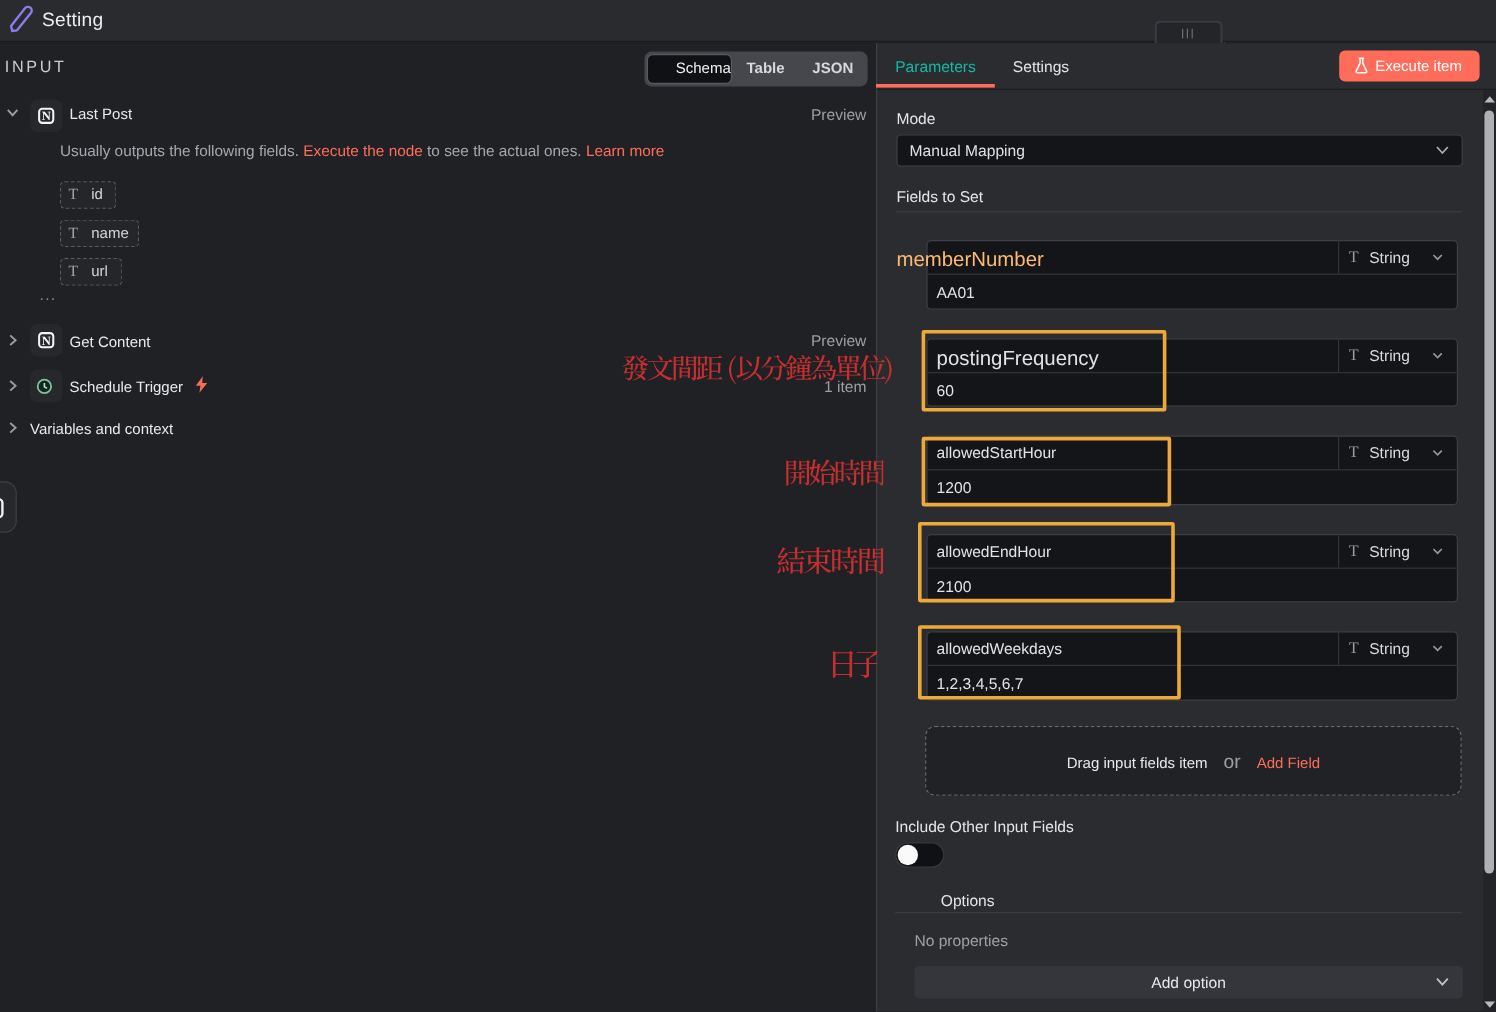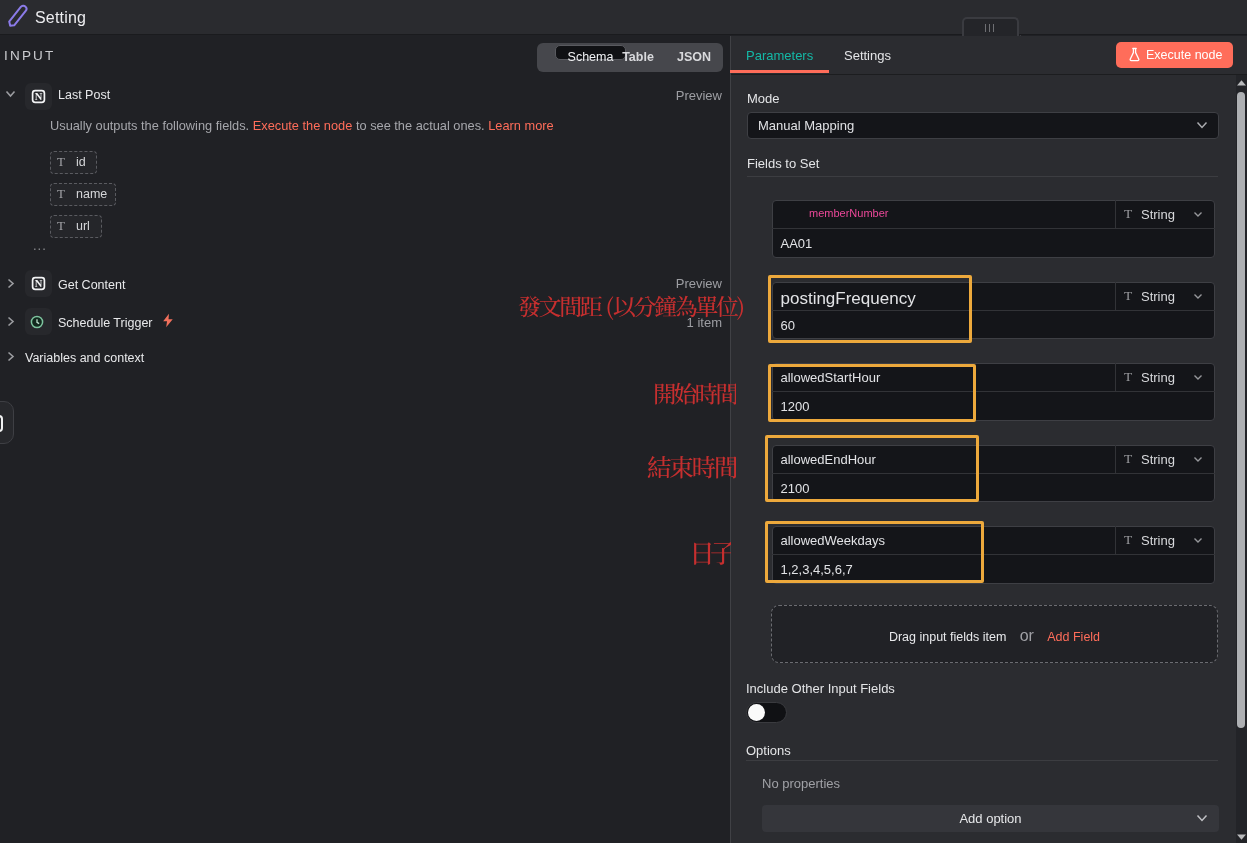--- a/index.html
+++ b/index.html
@@ -18,21 +18,21 @@
 <div class="abs" style="left:962px;top:17px;width:57px;height:19px;background:#242529;border:2px solid #3a3b40;border-bottom:none;border-radius:5px 5px 0 0"></div>
 <div class="abs" style="left:985px;top:24px;width:1.3px;height:8px;background:#6e6f73"></div>
 <div class="abs" style="left:989px;top:24px;width:1.3px;height:8px;background:#6e6f73"></div>
 <div class="abs" style="left:993px;top:24px;width:1.3px;height:8px;background:#6e6f73"></div>
 <div class="abs" style="left:1020px;top:35px;width:1px;height:13px;background:#3a3b3f"></div>
 
 <div class="abs" style="left:0;top:36px;width:730px;height:807px;background:#202125"></div>
 <div class="abs b" style="left:4px;top:48px;font-size:13.5px;color:#cbccd0;letter-spacing:2.2px">INPUT</div>
 
 <div class="abs" style="left:537px;top:43px;width:186px;height:29px;background:#46474c;border-radius:6px"></div>
-<div class="abs b" style="left:555px;top:45px;width:71px;height:15px;background:#101114;border-radius:5px;border:1px solid #595a5f;color:#f0f1f3;font-size:12.5px;text-align:center;line-height:23px">Schema</div>
+<div class="abs b" style="left:539px;top:45px;width:71px;height:25px;background:#101114;border-radius:5px;border:1px solid #595a5f;color:#f0f1f3;font-size:12.5px;text-align:right;line-height:23px">Schema</div>
 <div class="abs" style="left:610px;top:45px;width:56px;height:25px;color:#d8d9dc;font-size:12.5px;text-align:center;line-height:25px;font-weight:bold">Table</div>
 <div class="abs" style="left:666px;top:45px;width:56px;height:25px;color:#d8d9dc;font-size:12.5px;text-align:center;line-height:25px;font-weight:bold">JSON</div>
 
 <svg class="abs" style="left:5px;top:90px" width="11" height="8" viewBox="0 0 11 8">
     <path d="M1.5 1.5 L5.5 6 L9.5 1.5" fill="none" stroke="#9b9ca0" stroke-width="1.6"></path>
   </svg>
 <div class="abs" style="left:25px;top:83px;width:27px;height:27px;background:#27282c;border-radius:6px"></div>
 <svg class="abs" style="left:31px;top:89px" width="15" height="15" viewBox="0 0 15 15">
   <rect x="1.6" y="1.6" width="11.8" height="11.8" rx="2.6" fill="none" stroke="#f3f4f5" stroke-width="1.7"></rect>
   <text x="7.6" y="11.4" font-family="Liberation Serif" font-size="10.5" font-weight="bold" fill="#f3f4f5" text-anchor="middle">N</text>
@@ -88,37 +88,37 @@
 
 <div class="abs" style="left:731px;top:36px;width:516px;height:807px;background:#2b2c30"></div>
 <div class="abs" style="left:730px;top:36px;width:1px;height:807px;background:#404145"></div>
 
 <div class="abs" style="left:731px;top:74px;width:516px;height:1px;background:#1c1d1f"></div>
 <div class="abs b" style="left:746px;top:48px;font-size:13px;color:#14b8a6">Parameters</div>
 <div class="abs b" style="left:844px;top:48px;font-size:13px;color:#e4e5e7">Settings</div>
 <div class="abs" style="left:730px;top:70px;width:99px;height:3px;background:#ff6d5a"></div>
 
 <div class="abs" style="left:1116px;top:42px;width:117px;height:26px;background:#ff6d5a;border-radius:5px"></div>
-<div class="abs b" style="left:1146px;top:48px;font-size:12.5px;color:#fff">Execute node</div>
+<div class="abs b" style="left:1146px;top:48px;font-size:12.5px;color:#fff">Execute item</div>
 <svg class="abs" style="left:1128px;top:47px" width="13" height="15" viewBox="0 0 13 15">
   <path d="M4.8 1.5 L8.2 1.5 M5.4 1.8 L5.4 5.6 L2.2 12.2 C1.9 13 2.4 13.6 3.2 13.6 L9.8 13.6 C10.6 13.6 11.1 13 10.8 12.2 L7.6 5.6 L7.6 1.8" fill="none" stroke="#fff" stroke-width="1.3" stroke-linecap="round"></path>
 </svg>
 
 <div class="abs b" style="left:747px;top:91px;font-size:13px;color:#e4e5e7">Mode</div>
 <div class="abs" style="left:747px;top:112px;width:472px;height:27px;background:#141519;border:1px solid #3e3f44;border-radius:4px;color:#e0e1e4;font-size:13px;line-height:25px;padding-left:10px">Manual Mapping</div>
 <svg class="abs" style="left:1196px;top:121px" width="12" height="9" viewBox="0 0 12 9">
     <path d="M1.5 1.5 L6 6.5 L10.5 1.5" fill="none" stroke="#aaabaf" stroke-width="1.5"></path>
   </svg>
 
 <div class="abs b" style="left:747px;top:156px;font-size:13px;color:#e4e5e7">Fields to Set</div>
 <div class="abs" style="left:747px;top:176px;width:471px;height:1px;background:#3c3d41"></div>
 <div class="abs" style="left:771.5px;top:200.0px;width:443.0px;height:57.5px;background:#141519;border:1px solid #3e3f44;border-radius:4px"></div>
 <div class="abs" style="left:771.5px;top:228.0px;width:443.0px;height:1px;background:#323337"></div>
 <div class="abs" style="left:1115.0px;top:200.0px;width:1px;height:28.0px;background:#323337"></div>
-<div class="abs" style="left:809px;top:207.0px;font-size:11px;color:#ec4899">memberNumber</div>
+<div class="abs" style="left:747px;top:207.0px;font-size:17px;color:#fdba74">memberNumber</div>
 <div class="abs" style="left:1124.0px;top:206.0px;font-family:'Liberation Serif',serif;font-size:13.5px;color:#9b9ca0">T</div>
 <div class="abs" style="left:1141.0px;top:207.0px;font-size:13px;color:#d8d9dc">String</div>
 <svg class="abs" style="left:1193.0px;top:211.0px" width="10" height="7" viewBox="0 0 10 7">
     <path d="M1.5 1.5 L5 5 L8.5 1.5" fill="none" stroke="#96979b" stroke-width="1.4"></path>
   </svg>
 <div class="abs" style="left:780.5px;top:236.0px;font-size:13px;color:#e2e3e6">AA01</div>
 <div class="abs" style="left:771.5px;top:281.5px;width:443.0px;height:57.5px;background:#141519;border:1px solid #3e3f44;border-radius:4px"></div>
 <div class="abs" style="left:771.5px;top:309.5px;width:443.0px;height:1px;background:#323337"></div>
 <div class="abs" style="left:1115.0px;top:281.5px;width:1px;height:28.0px;background:#323337"></div>
 <div class="abs" style="left:780.5px;top:288.5px;font-size:17px;color:#e2e3e6">postingFrequency</div>
@@ -163,21 +163,21 @@
 <div class="abs" style="left:765px;top:435px;width:214px;height:67px;border:3.5px solid #eda93c;border-radius:2px"></div>
 <div class="abs" style="left:765px;top:521px;width:219px;height:62px;border:3.5px solid #eda93c;border-radius:2px"></div>
 
 <div class="abs" style="left:771px;top:605px;width:447px;height:58px;background:#212226;border:1px dashed #6b6c71;border-radius:8px"></div>
 <div class="abs" style="left:771px;top:627px;width:447px;text-align:center;font-size:12.5px;color:#e8e9eb"><span class="b">Drag input fields item</span><span style="color:#9fa0a5;font-size:16px">&nbsp;&nbsp; or &nbsp;&nbsp;</span><span class="b" style="color:#ff6d5a">Add Field</span></div>
 
 <div class="abs b" style="left:746px;top:681px;font-size:13px;color:#e4e5e7">Include Other Input Fields</div>
 <div class="abs" style="left:746px;top:702px;width:41px;height:21px;background:#101114;border:1px solid #3a3b3f;border-radius:11px"></div>
 <div class="abs" style="left:748px;top:704px;width:17px;height:17px;background:#fafafa;border-radius:50%"></div>
 
-<div class="abs b" style="left:746px;top:743px;font-size:13px;color:#e4e5e7">Options</div>
+<div class="abs b" style="left:784px;top:743px;font-size:13px;color:#e4e5e7">Options</div>
 <div class="abs" style="left:746px;top:760px;width:472px;height:1px;background:#3c3d41"></div>
 <div class="abs" style="left:762px;top:776px;font-size:13px;color:#a0a1a6">No properties</div>
 <div class="abs b" style="left:762px;top:805px;width:457px;height:27px;background:#35363b;border-radius:4px;color:#e6e7e9;font-size:13px;text-align:center;line-height:27px">Add option</div>
 <svg class="abs" style="left:1196px;top:814px" width="12" height="9" viewBox="0 0 12 9">
     <path d="M1.5 1.5 L6 6.5 L10.5 1.5" fill="none" stroke="#c0c1c5" stroke-width="1.5"></path>
   </svg>
 
 <div class="abs" style="left:1236px;top:75px;width:11px;height:768px;background:#232428"></div>
 <svg class="abs" style="left:1236px;top:79px" width="11" height="8" viewBox="0 0 11 8">
     <path d="M5.5 1.2 L10 6.5 L1 6.5 Z" fill="#b9babc"></path>

